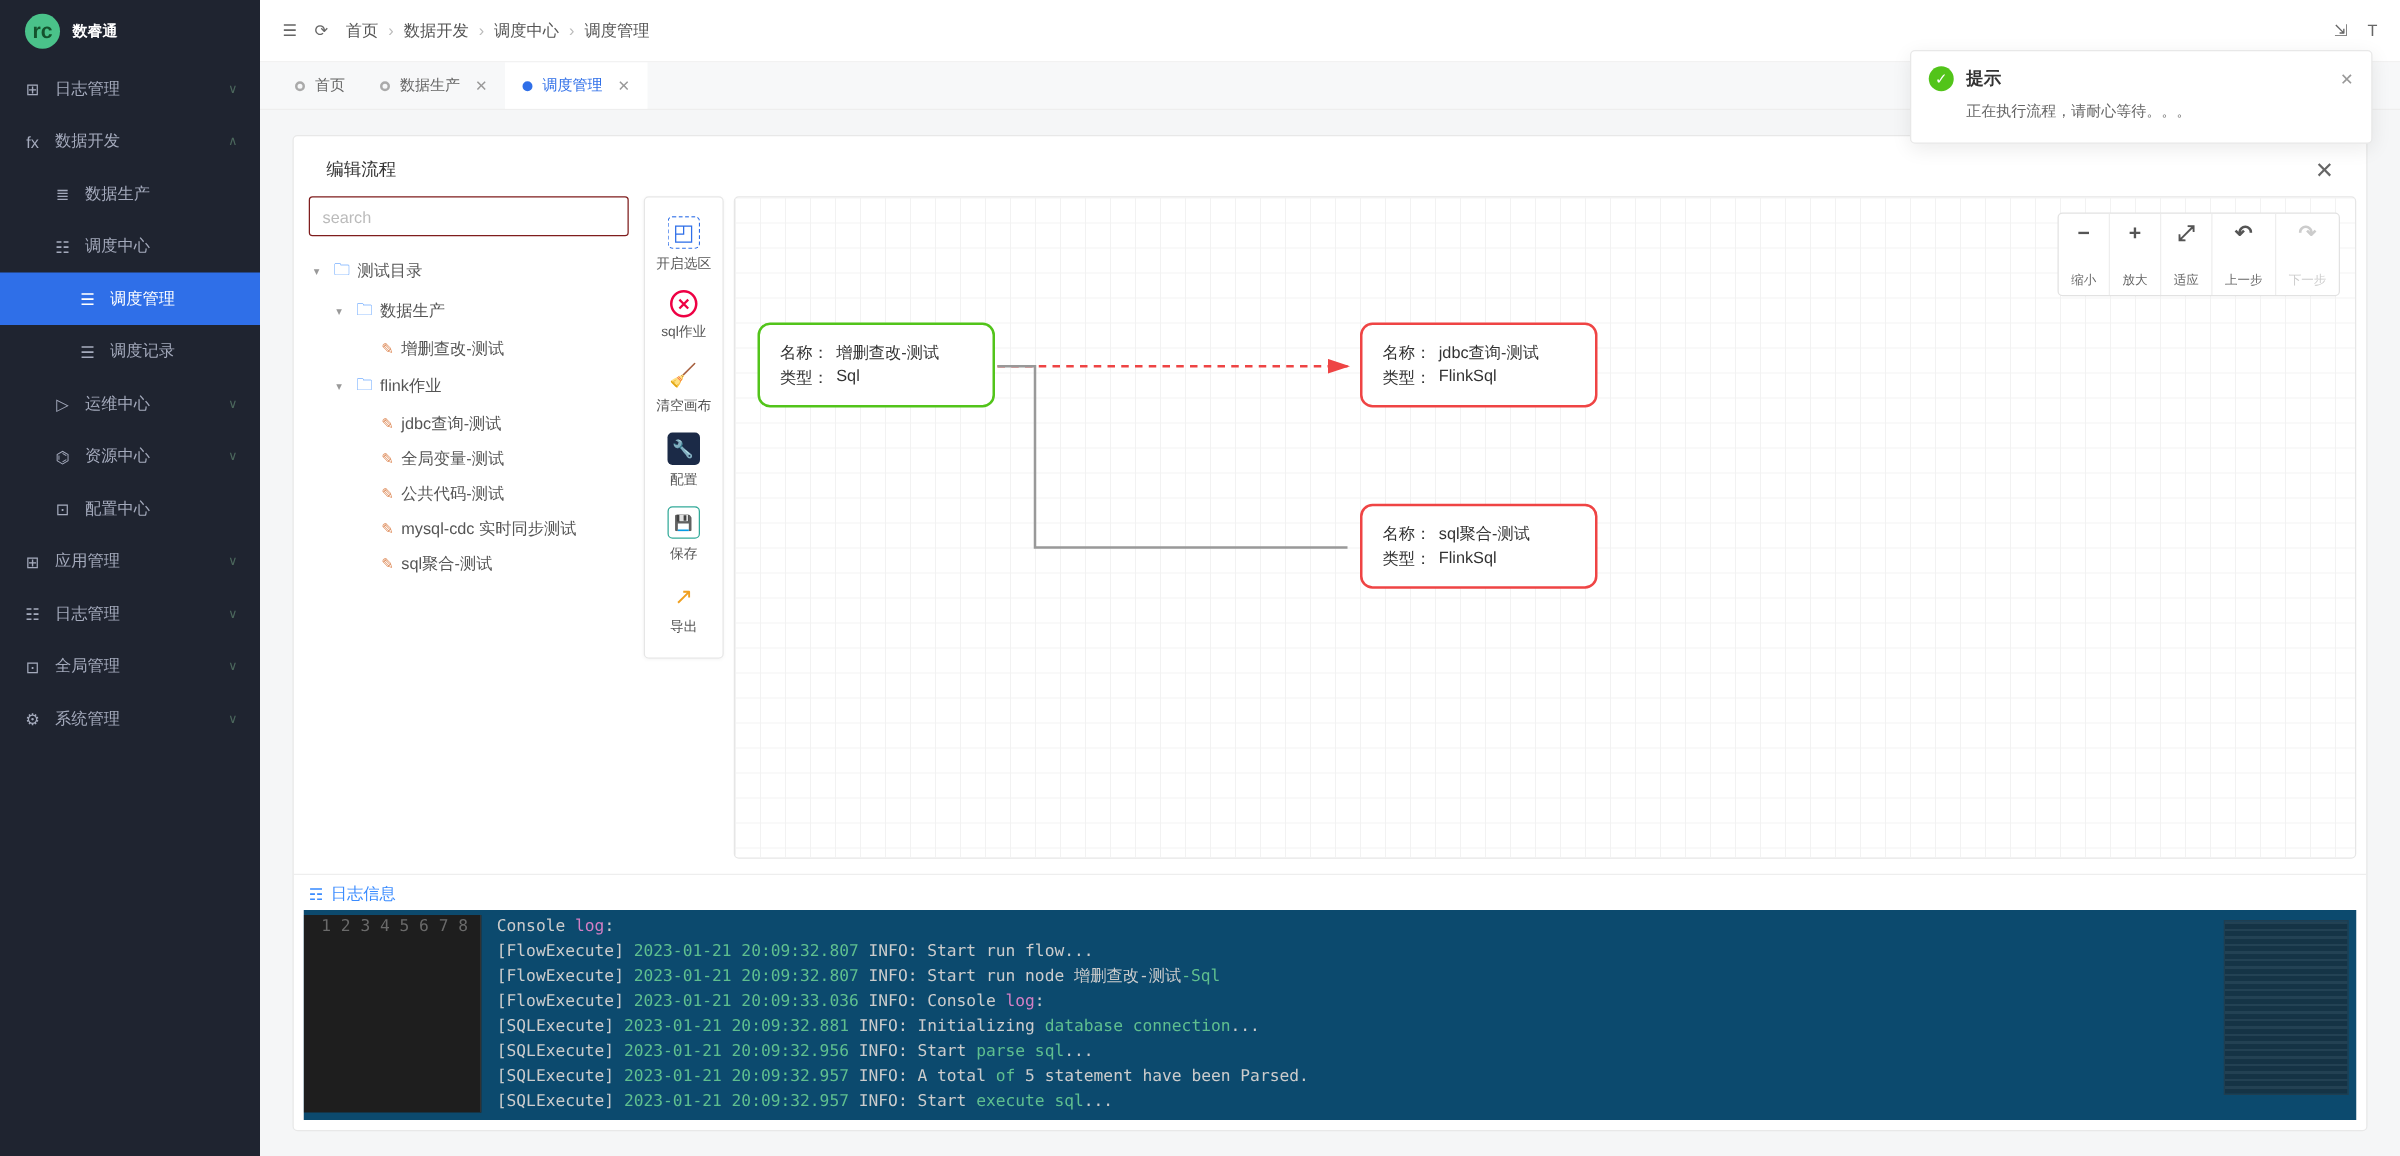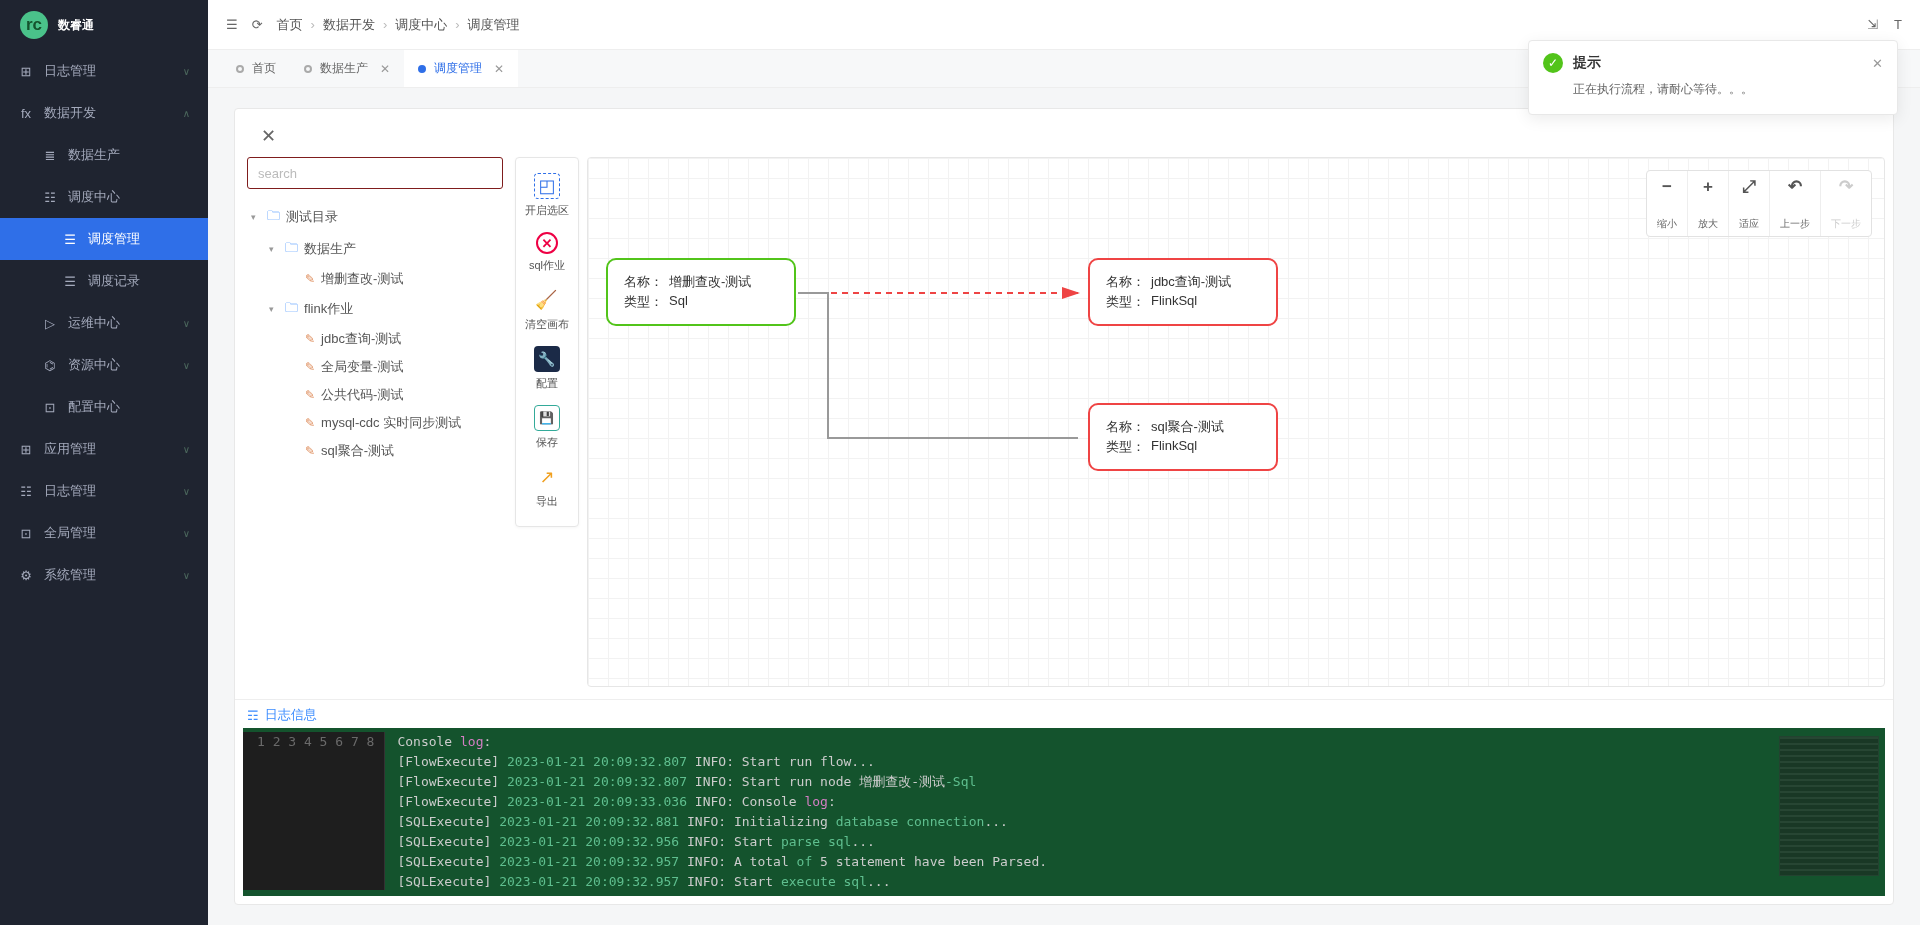--- a/index.html
+++ b/index.html
@@ -82,21 +82,21 @@
 .zoombtn.disabled .zi, .zoombtn.disabled .zl { color: #ccc; }
 
 .node { position: absolute; border: 2px solid #ef4444; border-radius: 10px; background: #fff; padding: 11px 16px 11px 16px; min-width: 190px; font-size: 13px; }
 .node.green { border-color: #52c41a; }
 .node .kv { display: flex; gap: 6px; margin: 2px 0; }
 
 svg.wires { position: absolute; inset: 0; width: 100%; height: 100%; }
 
 
 .logbar { border-top: 1px solid #eee; padding: 6px 12px 4px 12px; display: flex; align-items: center; gap: 6px; color: #3b8cff; font-size: 13px; }
-.logbox { background: #14532d; color: #ccc; font-family: Consolas, Menlo, monospace; font-size: 13px; line-height: 20px; padding: 4px 0 6px 0; margin: 0 8px 8px 8px; height: 168px; overflow: hidden; display: flex; }
+.logbox { background: #0c4a6e; color: #ccc; font-family: Consolas, Menlo, monospace; font-size: 13px; line-height: 20px; padding: 4px 0 6px 0; margin: 0 8px 8px 8px; height: 168px; overflow: hidden; display: flex; }
 .lognums { background: #1e1e1e; color: #6a6a6a; padding: 0 10px 0 14px; text-align: right; border-right: 1px solid #333; }
 .logtext { padding: 0 12px; white-space: pre; flex: 1; position: relative; }
 .logtext .c-key { color: #d47fc4; }
 .logtext .c-date { color: #5fbf8f; }
 .logtext .c-sql { color: #5fbf8f; }
 .minimap { position: absolute; right: 6px; top: 4px; width: 100px; height: 140px; opacity: 0.5; background: repeating-linear-gradient(to bottom, #3a3a3a 0 2px, #1e1e1e 2px 6px); border: 1px solid #333; }
 
 
 .toast { position: absolute; top: 40px; right: 22px; width: 370px; background: #fff; border: 1px solid #e8e8e8; box-shadow: 0 4px 16px rgba(0,0,0,0.08); border-radius: 4px; padding: 12px 14px 16px 14px; }
 .toast-head { display: flex; align-items: center; gap: 10px; }
@@ -216,20 +216,21 @@
       <div class="tab active">
         <span class="dot"></span>
         <span>调度管理</span>
         <span class="close">✕</span>
       </div>
     </div>
 
   <div class="content">
     <div class="panel">
       <div class="panel-header">
+        <div class="panel-title">编辑流程</div>
         <div class="close-x">✕</div>
       </div>
       <div class="panel-body">
         <div class="left-col">
           <input class="searchbox" placeholder="search" style="">
           <div class="tree" id="tree">
               <div class="tree-node lv1">
                 <span class="caret">▾</span>
                 <span class="folder-icon">🗀</span>
                 <span>测试目录</span>

